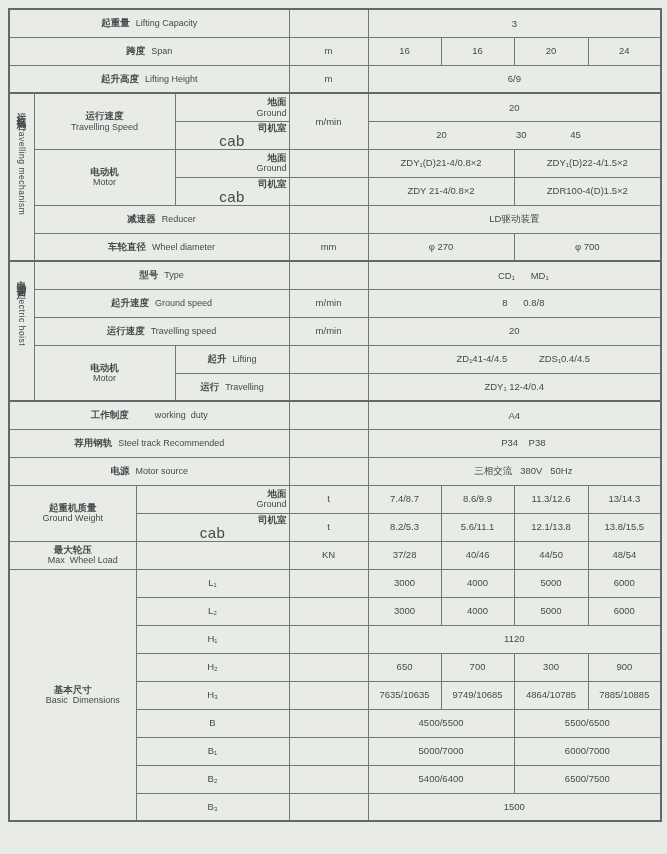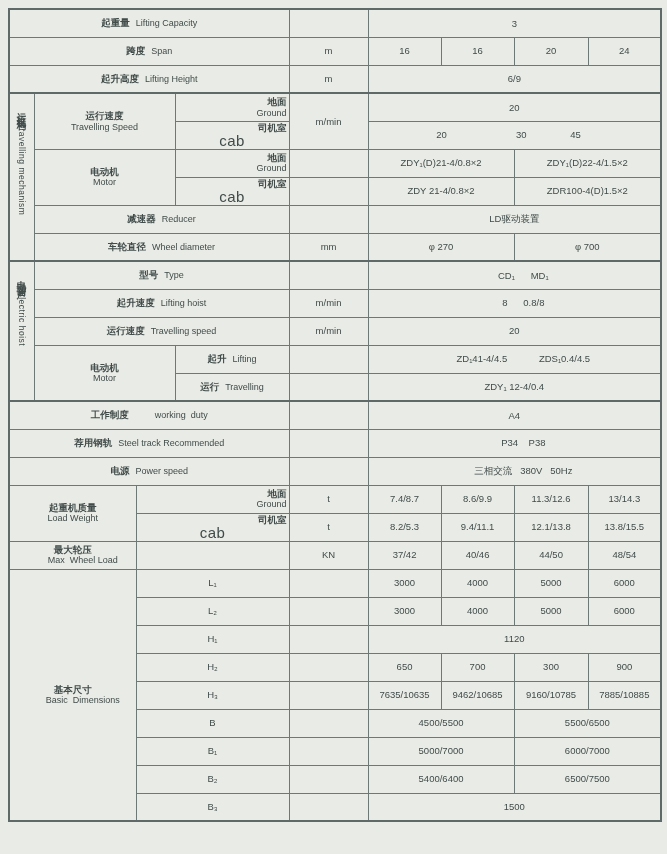--- a/index.html
+++ b/index.html
@@ -157,21 +157,21 @@
           <span class="vzh">电动葫芦</span>
           <span class="ven">Electric hoist</span>
         </div>
       </td>
       <td colspan="3" class="lbl1"><span class="zh">型号</span><span class="en">Type</span></td>
       <td></td>
       <td colspan="4" class="pre">CD₁      MD₁</td>
     </tr>
 
     <tr>
-      <td colspan="3" class="lbl1"><span class="zh">起升速度</span><span class="en">Lifting hoist</span></td>
+      <td colspan="3" class="lbl1"><span class="zh">起升速度</span><span class="en">Ground speed</span></td>
       <td>m/min</td>
       <td colspan="4" class="pre">8      0.8/8</td>
     </tr>
 
     <tr>
       <td colspan="3" class="lbl1"><span class="zh">运行速度</span><span class="en">Travelling  speed</span></td>
       <td>m/min</td>
       <td colspan="4">20</td>
     </tr>
 
@@ -197,61 +197,61 @@
       <td colspan="4">A4</td>
     </tr>
 
     <tr>
       <td colspan="4" class="lbl1"><span class="zh">荐用钢轨</span><span class="en">Steel track Recommended</span></td>
       <td></td>
       <td colspan="4" class="pre">P34    P38</td>
     </tr>
 
     <tr>
-      <td colspan="4" class="lbl1"><span class="zh">电源</span><span class="en">Power speed</span></td>
+      <td colspan="4" class="lbl1"><span class="zh">电源</span><span class="en">Motor source</span></td>
       <td></td>
       <td colspan="4" class="pre">三相交流   380V   50Hz</td>
     </tr>
 
     <tr>
       <td colspan="2" rowspan="2" class="lbl2">
           <span class="zh">起重机质量</span>
-          <span class="en">Load Weight</span>
+          <span class="en">Ground Weight</span>
         </td>
       <td colspan="2" class="sub2">
           <span class="zh">地面</span>
           <span class="en">Ground</span>
         </td>
       <td>t</td>
       <td>7.4/8.7</td>
       <td>8.6/9.9</td>
       <td>11.3/12.6</td>
       <td>13/14.3</td>
     </tr>
 
     <tr>
       <td colspan="2" class="sub2">
           <span class="zh">司机室</span>
           <span class="cab-en">cab</span>
         </td>
       <td>t</td>
       <td>8.2/5.3</td>
-      <td>9.4/11.1</td>
+      <td>5.6/11.1</td>
       <td>12.1/13.8</td>
       <td>13.8/15.5</td>
     </tr>
 
     <tr>
       <td colspan="2" class="lbl2">
           <span class="zh">最大轮压</span>
           <span class="en pre">Max  Wheel Load</span>
         </td>
       <td colspan="2"></td>
       <td>KN</td>
-      <td>37/42</td>
+      <td>37/28</td>
       <td>40/46</td>
       <td>44/50</td>
       <td>48/54</td>
     </tr>
 
     <tr>
       <td colspan="2" rowspan="9" class="lbl2">
           <span class="zh">基本尺寸</span>
           <span class="en pre">Basic  Dimensions</span>
         </td>
@@ -284,22 +284,22 @@
       <td>650</td>
       <td>700</td>
       <td>300</td>
       <td>900</td>
     </tr>
 
     <tr>
       <td colspan="2">H₃</td>
       <td></td>
       <td>7635/10635</td>
-      <td>9462/10685</td>
-      <td>9160/10785</td>
+      <td>9749/10685</td>
+      <td>4864/10785</td>
       <td>7885/10885</td>
     </tr>
 
     <tr>
       <td colspan="2">B</td>
       <td></td>
       <td colspan="2">4500/5500</td>
       <td colspan="2">5500/6500</td>
     </tr>
 

